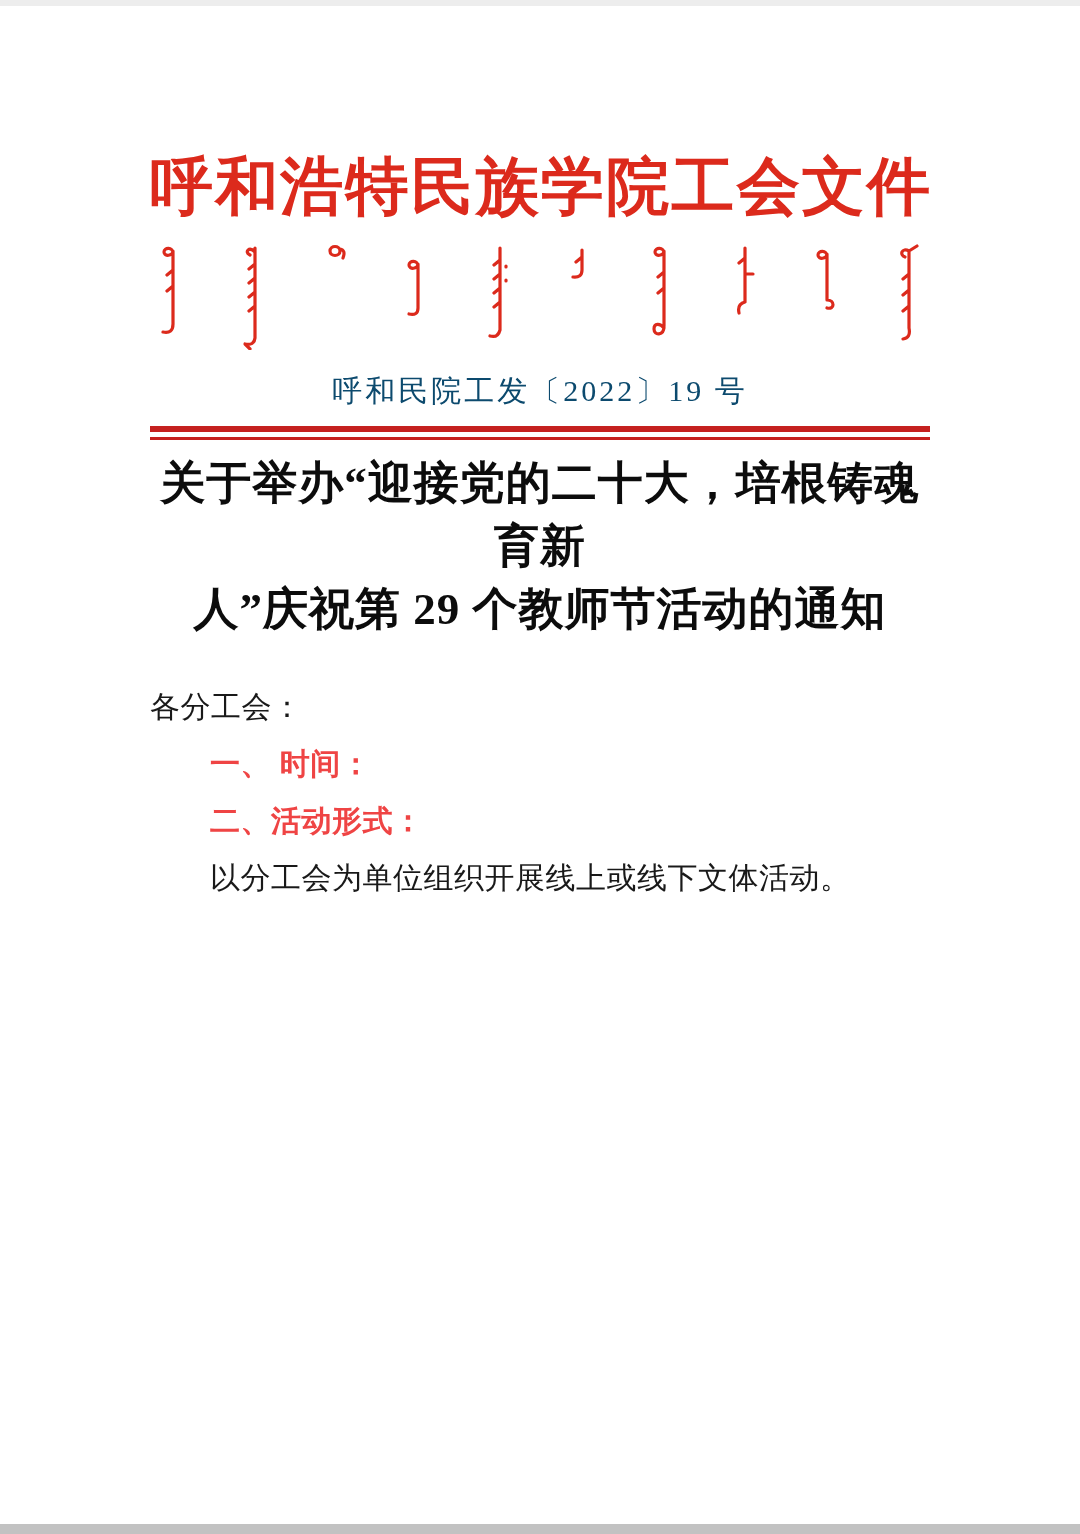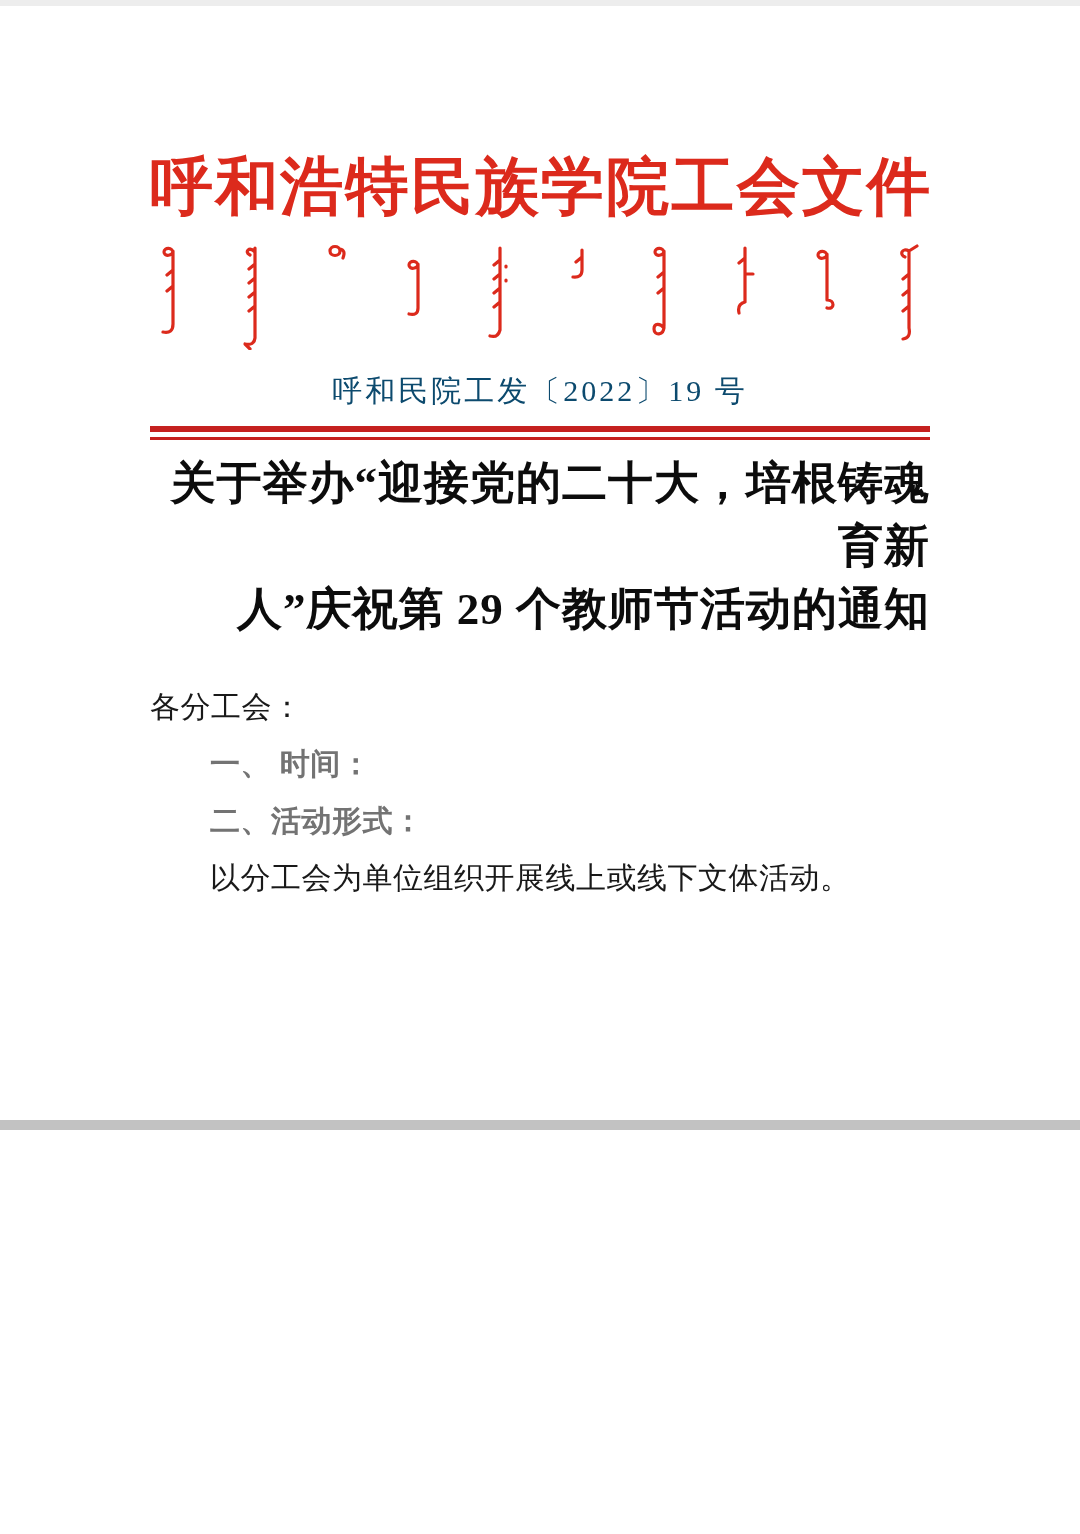--- a/index.html
+++ b/index.html
@@ -4,21 +4,21 @@
 <title>呼和浩特民族学院工会文件</title>
 <style>
   html, body {
     margin: 0;
     padding: 0;
     background: #ffffff;
   }
   .page {
     position: relative;
     width: 1080px;
-    height: 1130px;
+    height: 1534px;
     margin: 0 auto;
     background: #ffffff;
     overflow: hidden;
     font-family: "Liberation Serif", "DejaVu Serif", serif;
   }
   .top-strip {
     position: absolute;
     top: 0; left: 0; right: 0;
     height: 6px;
     background: #ededed;
@@ -69,21 +69,21 @@
     color: #0c4a6e;
   }
   
   .red-rule { margin-top: 16px; }
   .red-rule .thick { height: 6px; background: #c5211f; }
   .red-rule .gap   { height: 5px; background: transparent; }
   .red-rule .thin  { height: 3px; background: #c5211f; }
   
   .doc-title {
     margin-top: 12px;
-    text-align: right;
+    text-align: center;
     font-size: 45px;
     line-height: 63px;
     font-weight: 700;
     color: #0c0c0c;
     letter-spacing: 1px;
   }
   
   .body-text {
     margin-top: 32px;
     font-size: 30px;
@@ -92,21 +92,21 @@
     text-align: justify;
     letter-spacing: 0.5px;
   }
   .body-text p { margin: 0; }
   .salutation { text-indent: 0; }
   .para { text-indent: 2em; }
   .section-heading {
     font-family: "Liberation Sans", "DejaVu Sans", sans-serif;
     font-weight: 700;
     text-indent: 2em;
-    color: #737373;
+    color: #ef4444;
   }
   .section-line { text-indent: 2em; }
 </style>
 </head>
 <body>
 
 <div class="page">
   <div class="top-strip"></div>
 
   <div class="content">

